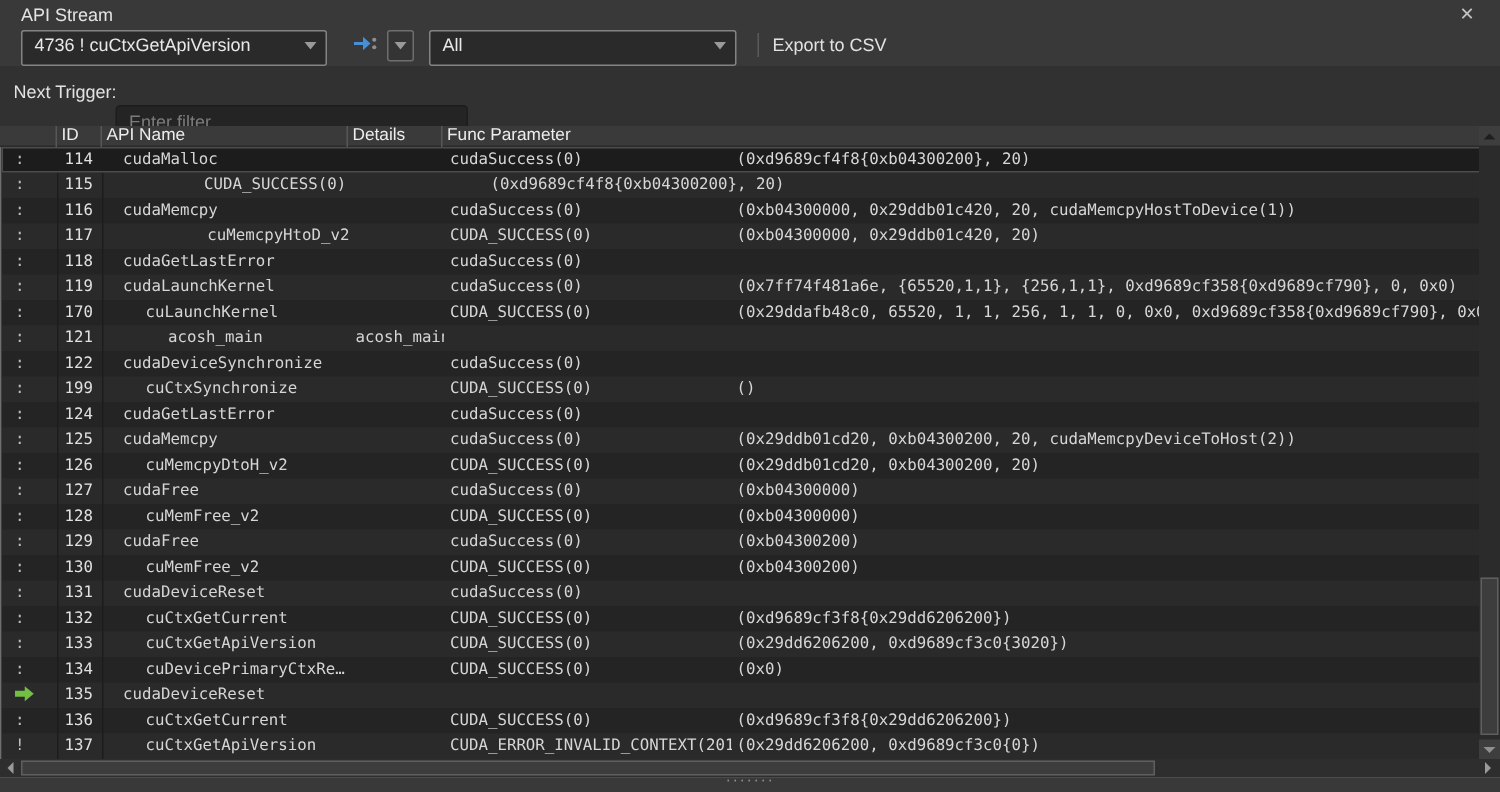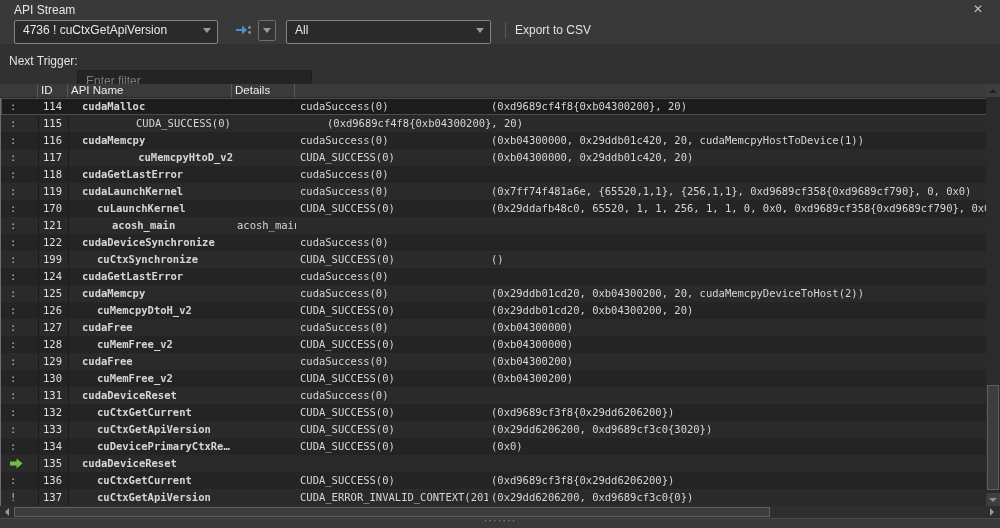--- a/index.html
+++ b/index.html
@@ -40,21 +40,21 @@
         overflow:hidden; white-space:nowrap; }
   .tbody { position:absolute; left:0; top:98px; width:986px; height:408px; background:#252525;
            border-left:1px solid #6e6e6e; overflow:hidden; }
   .tr { display:flex; width:986px; height:17px; background:#242424; }
   .tr.alt { background:#2a2a2a; }
   .tr.selected { background:#1c1c1c; outline:1px solid #4d4d4d; outline-offset:-1px; }
   .td { height:17px; line-height:17px; font-family:"DejaVu Sans Mono", monospace; font-size:10.5px;
         color:#d6d6d6; white-space:pre; overflow:hidden; }
   .c-marker { width:38px; border-right:1px solid #1c1c1c; padding-left:9px; color:#bdbdbd; }
   .c-id     { width:30px; border-right:1px solid #1c1c1c; text-align:right; padding-right:6px; color:#e0e0e0; }
-  .c-name   { width:164px;font-weight:bold; }
+  .c-name   { width:164px; }
   .c-details{ width:63px; padding-left:4px; }
   .c-ret    { width:192px; padding-left:4px; }
   .c-param  { flex:1; padding-left:3px; }
   .marker svg { vertical-align:middle; margin-top:-2px; }
 
   
   .vscroll { position:absolute; right:0; top:84px; width:14px; height:422px; background:#2b2b2b; }
   .sbtn { position:absolute; left:0; width:14px; height:13px; background:#3e3e3e;
           display:flex; align-items:center; justify-content:center; }
   .sbtn .tri-up { width:0; height:0; border-left:4px solid transparent; border-right:4px solid transparent;
@@ -114,20 +114,21 @@
   <div class="filter-area">
     <div class="filter-label">Next Trigger:</div>
     <input class="filter-input" type="text" placeholder="Enter filter" style="">
   </div>
 
   <div class="thead">
     <div class="th" style="width:38px"></div>
     <div class="th" style="width:30px">ID</div>
     <div class="th" style="width:164px">API Name</div>
     <div class="th" style="width:63px">Details</div>
+    <div class="th" style="flex:1; border-right:none">Func Parameter</div>
   </div>
 
   <div class="tbody">
       <div class="tr selected">
     <div class="td c-marker"><span class="marker">:</span></div>
     <div class="td c-id">114</div>
     <div class="td c-name" style="padding-left: 13px;">cudaMalloc</div>
     <div class="td c-details"></div>
     <div class="td c-ret">cudaSuccess(0)</div>
     <div class="td c-param">(0xd9689cf4f8{0xb04300200}, 20)</div>

